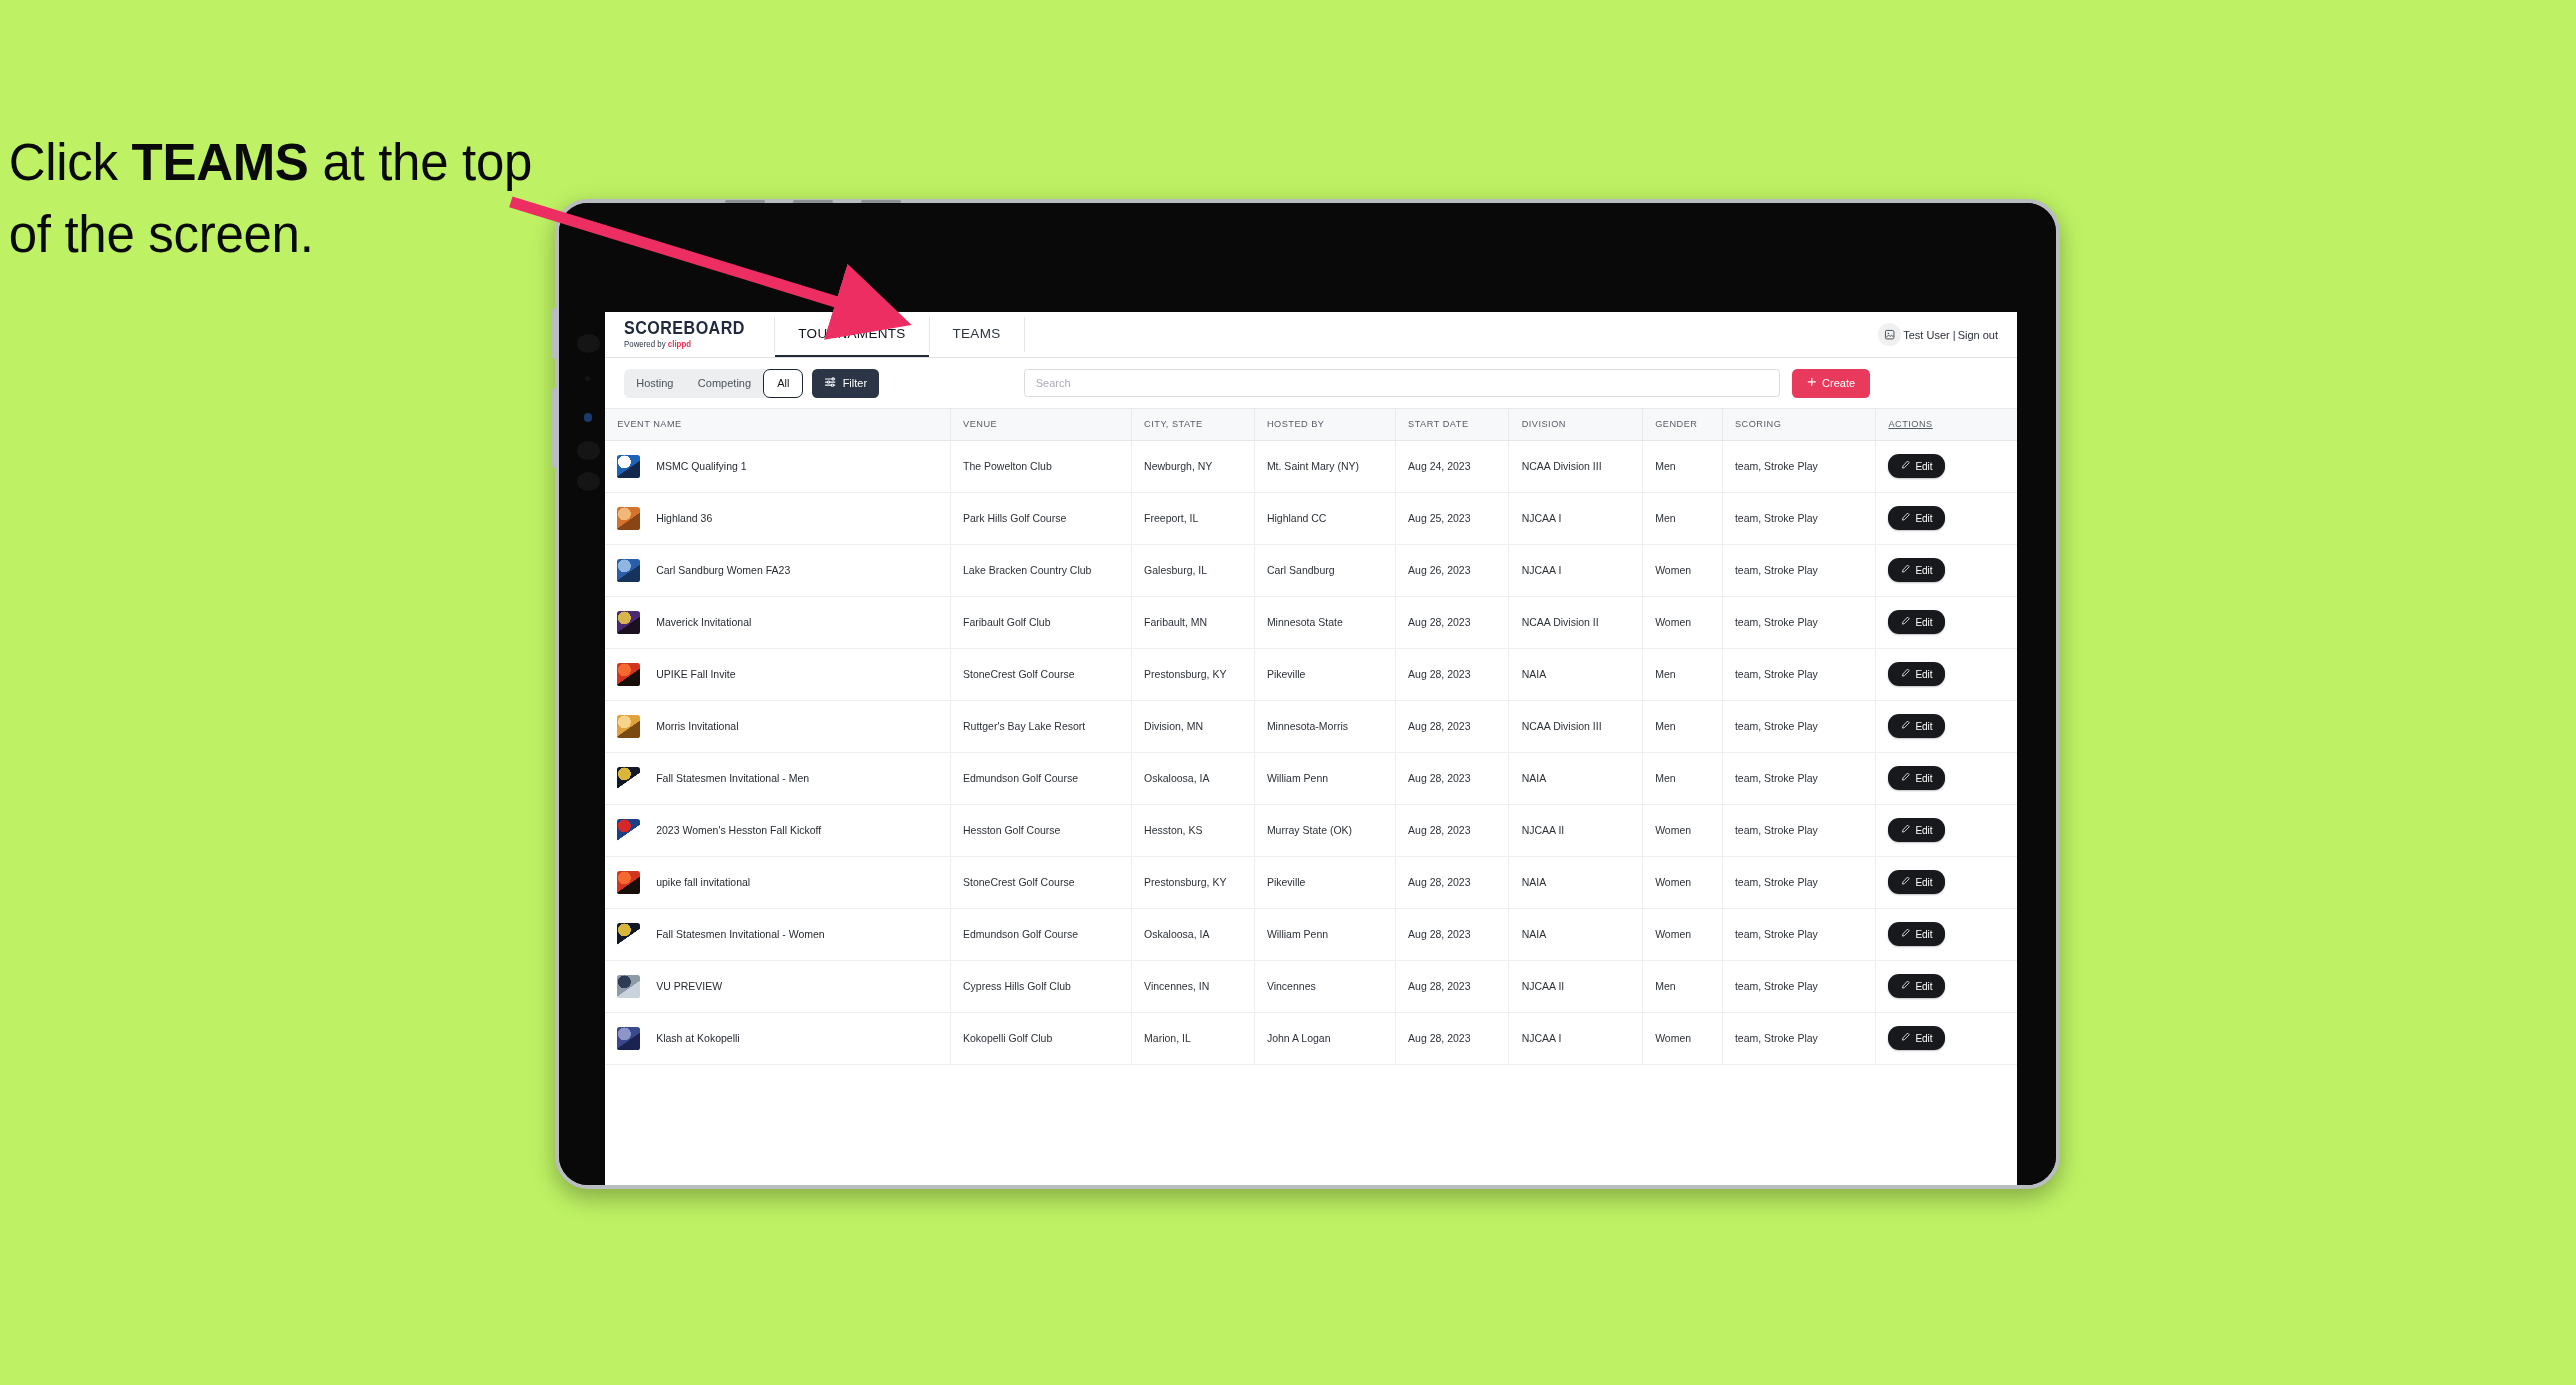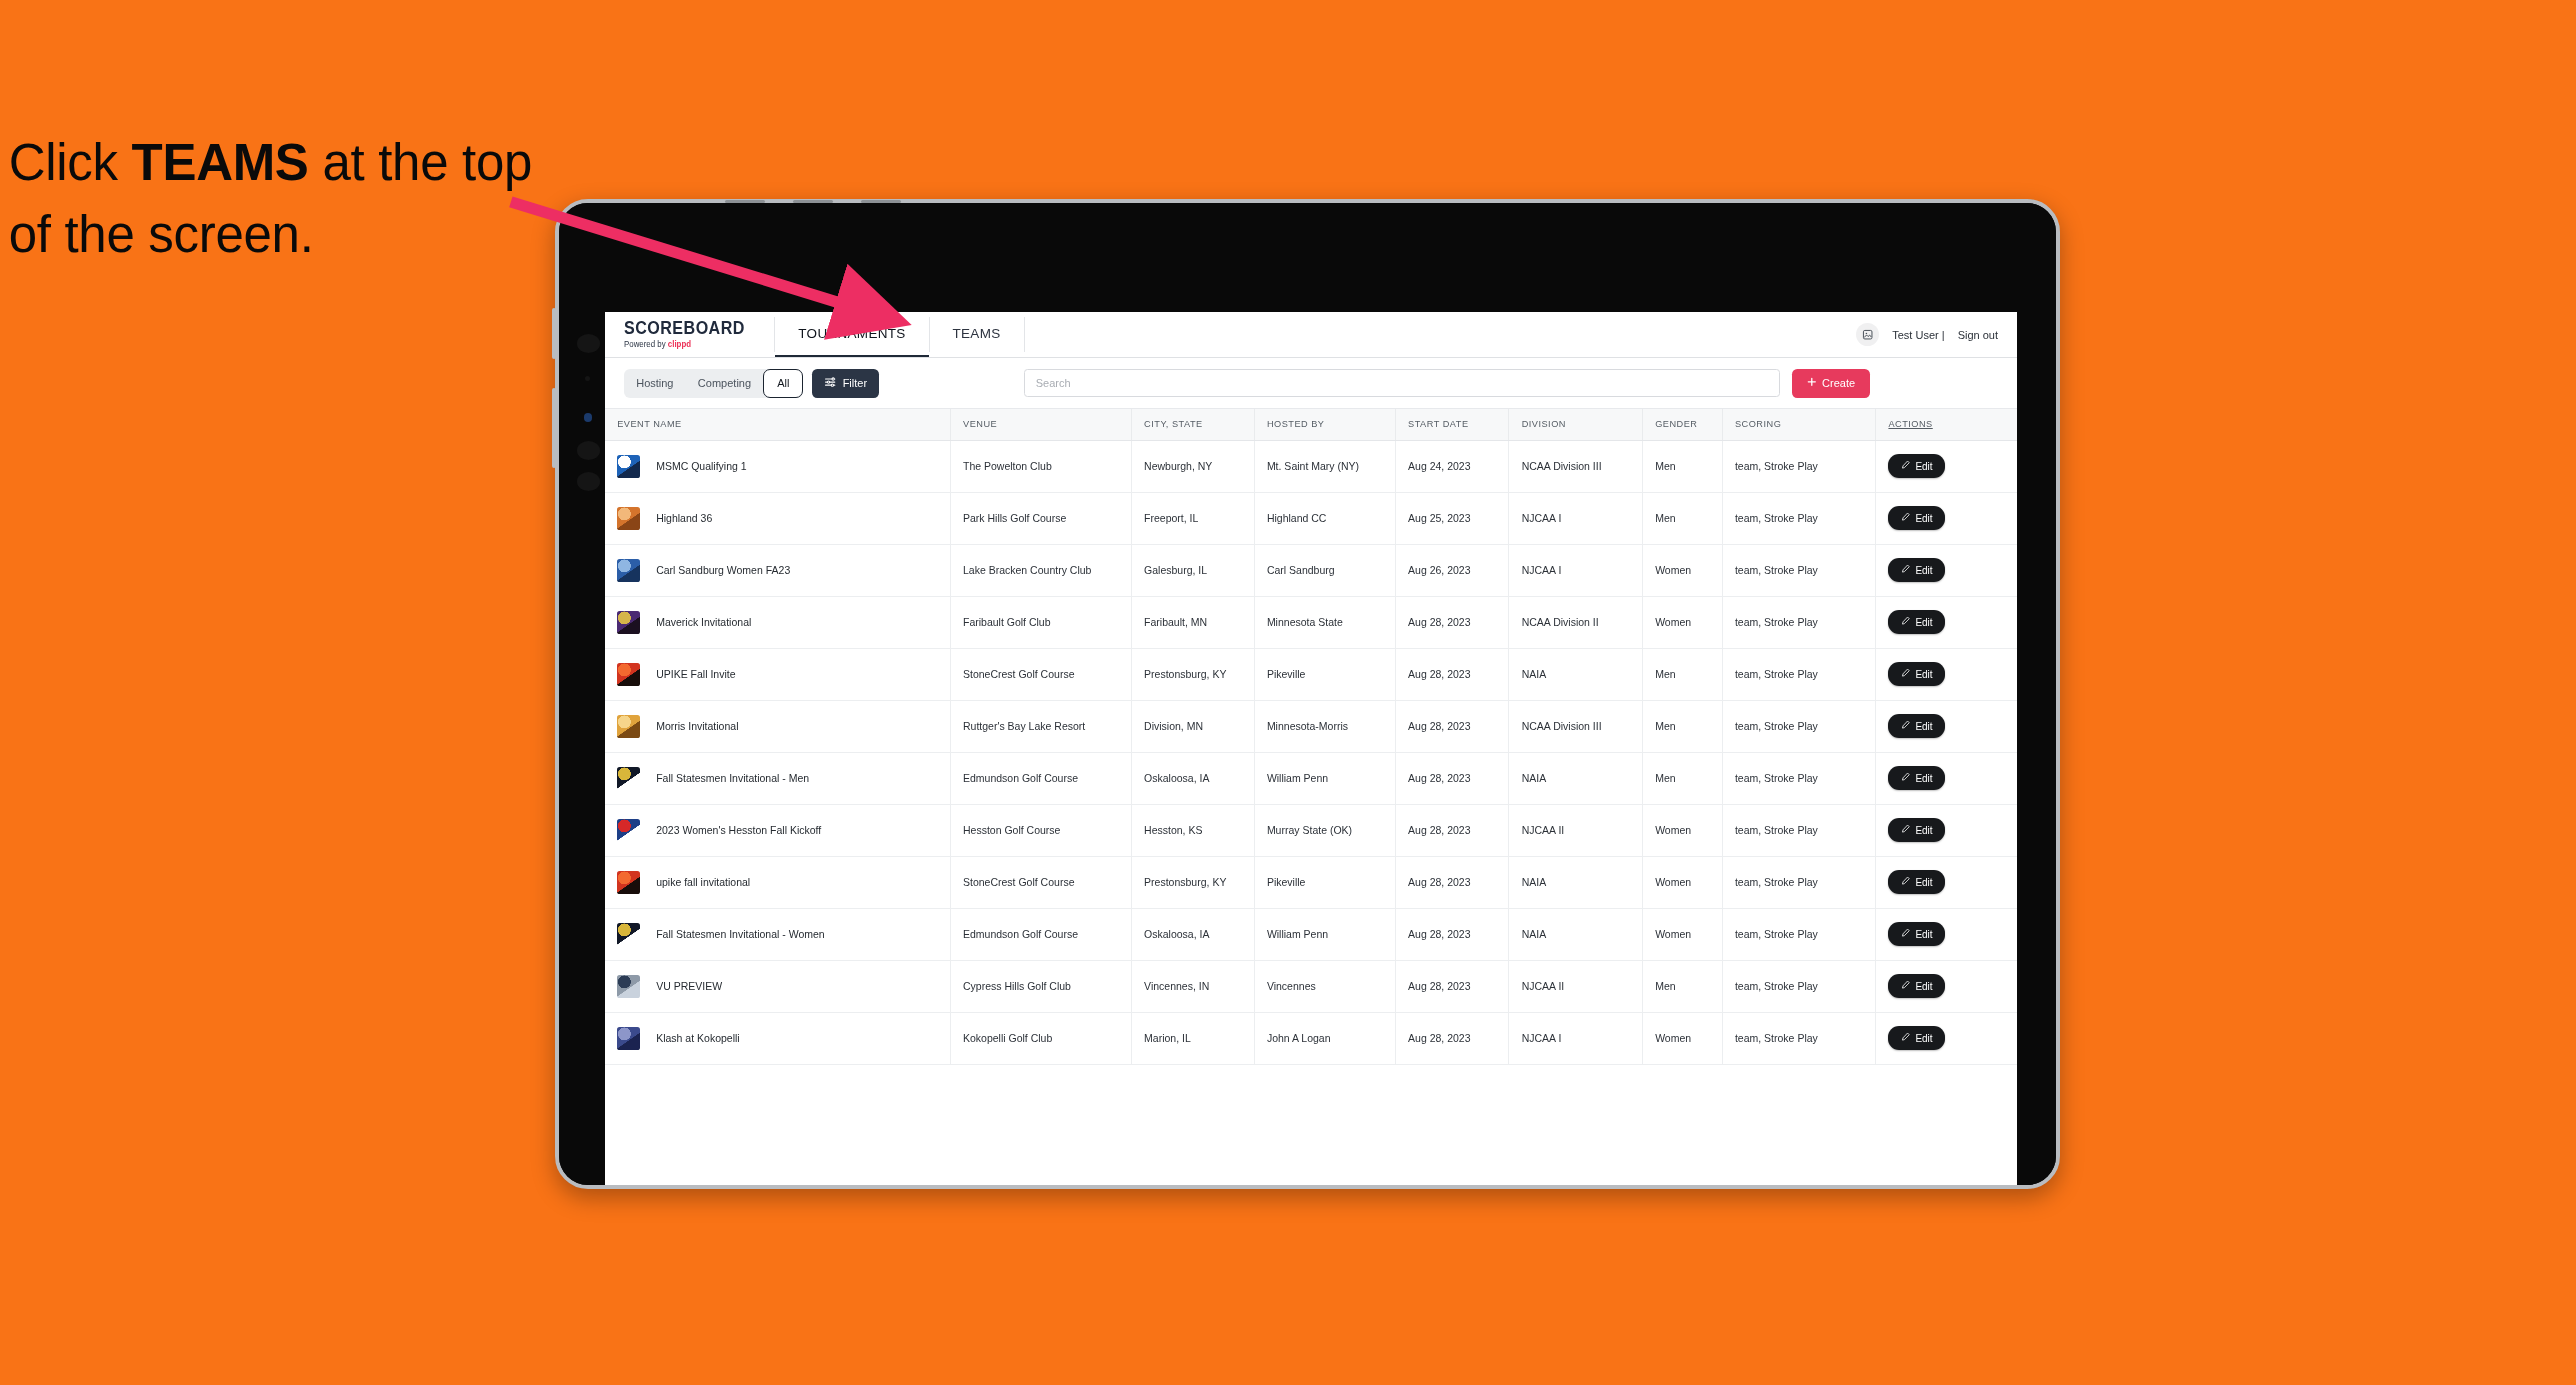--- a/index.html
+++ b/index.html
@@ -2,21 +2,21 @@
 <html style="font-size:14px"><head>
 <meta charset="utf-8">
 <style>
   * { box-sizing: border-box; margin: 0; padding: 0; }
   html, body {
     width: 2576px; height: 1386px;
     background: #ffffff;
     font-family: "Liberation Sans", sans-serif;
     overflow: hidden;
   }
-  .stage { position: relative; width: 2576px; height: 1386px; background: #f97316; }
+  .stage { position: relative; width: 2576px; height: 1386px; background: #bef264; }
 
   
   .instruction {
     position: absolute; left: 8.7px; top: 127px;
     width: 559px;
     font-size: 51px; line-height: 1.42;
     color: #0a0a0a; letter-spacing: -0.3px;
   }
   .instruction b { font-weight: 700; }
 
@@ -88,21 +88,21 @@
     font-size: 13.5px; letter-spacing: 0.3px;
     color: #2e3440; cursor: pointer;
     border-bottom: 2.6px solid transparent;
     position: relative;
   }
   .tab.active { border-bottom-color: #1f2937; color: #10151d; }
   .tab-sep { width: 0.9px; background: #e3e5e8; margin: 5.2px 0; }
 
   .header-right {
     margin-left: auto; display: flex; align-items: center;
-    gap: 13px; padding-right: 19px;
+    gap: 2px; padding-right: 19px;
   }
   .avatar {
     width: 23px; height: 23px; border-radius: 50%;
     background: #f0f0f1; display: flex; align-items: center;
     justify-content: center; color: #4a5159;
   }
   .user-name { font-size: 11px; color: #2b3139; }
   .sign-out { font-size: 11px; color: #2b3139; cursor: pointer; }
 
   

